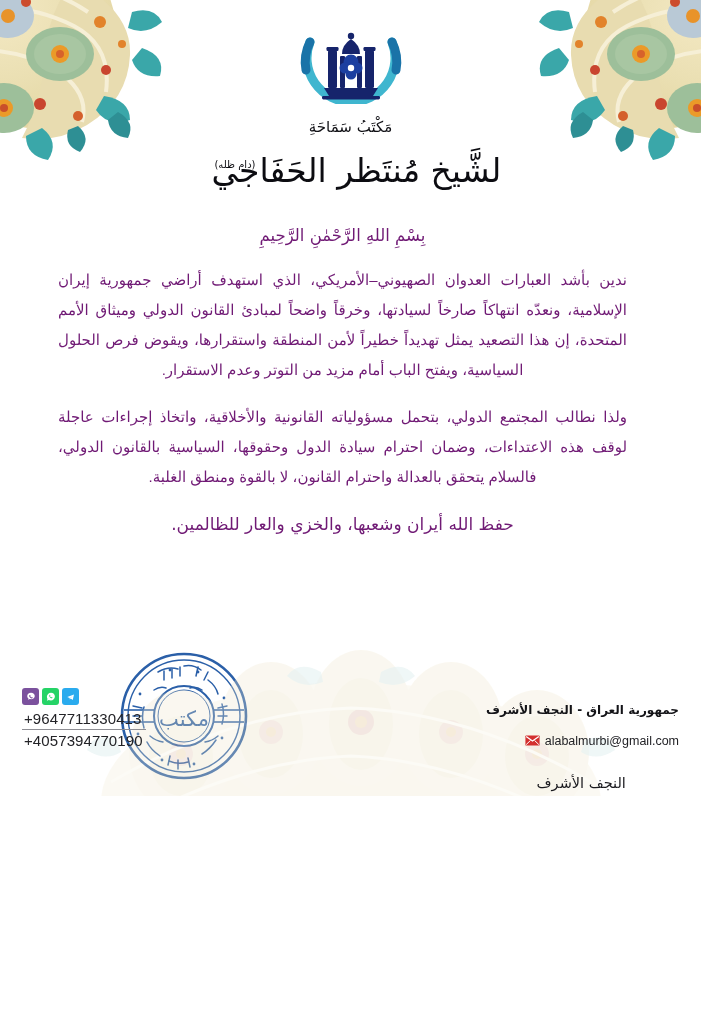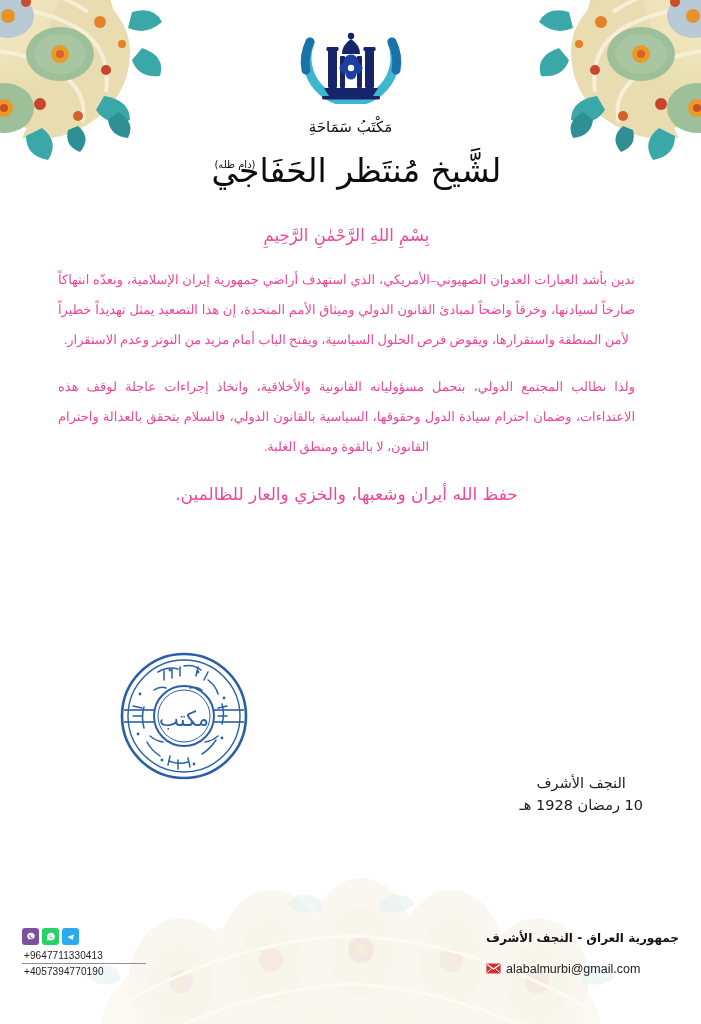--- a/index.html
+++ b/index.html
@@ -4,21 +4,21 @@
 <title>Official Statement</title>
 <style>
   html, body {
     margin: 0;
     padding: 0;
     background: #ffffff;
   }
   #page {
     position: relative;
     width: 701px;
-    height: 1024px;
+    height: 796px;
     background: #ffffff;
     overflow: hidden;
     font-family: "DejaVu Sans", "Liberation Sans", sans-serif;
   }
 
   
   .ornament {
     position: absolute;
     top: 0;
     width: 230px;
@@ -65,39 +65,39 @@
     margin: 0 auto;
     width: 300px;
     position: relative;
   }
 
   
   .content {
     position: absolute;
     top: 226px;
     left: 58px;
-    right: 66px;
+    right: 74px;
     direction: rtl;
     text-align: justify;
-    color: #ec4899;
+    color: #701a75;
   }
   .basmala {
     text-align: center;
     font-size: 16.5px;
     font-family: "DejaVu Sans", "Liberation Sans", sans-serif;
     margin-bottom: 20px;
     letter-spacing: 0.3px;
   }
   .para {
-    font-size: 13px;
+    font-size: 15px;
     line-height: 30px;
     margin: 0 0 17px 0;
     text-align: justify;
     text-align-last: center;
-    font-family: Liberation Serif, serif;
+    font-family: Liberation Sans, sans-serif;
   }
   .closing {
     font-size: 17px;
     line-height: 30px;
     text-align: center;
     margin-top: 8px;
     font-family: "DejaVu Sans", "Liberation Sans", sans-serif;
   }
 
   
@@ -139,21 +139,21 @@
   .soc {
     width: 17px;
     height: 17px;
     border-radius: 3px;
     display: flex;
     align-items: center;
     justify-content: center;
   }
   .phone {
     font-family: "Liberation Sans", sans-serif;
-    font-size: 10px;
+    font-size: 15px;
     color: #232327;
     letter-spacing: 0.1px;
     padding: 1px 2px;
   }
   .phone-div {
     height: 1px;
     background: #8e8e94;
     width: 124px;
     margin: 1px 0;
   }
@@ -168,21 +168,21 @@
   .gov-line {
     font-family: "DejaVu Sans", sans-serif;
     font-size: 12px;
     color: #141418;
     font-weight: bold;
     margin-bottom: 14px;
   }
   .email-row {
     display: flex;
     align-items: center;
-    justify-content: flex-start;
+    justify-content: flex-end;
     gap: 5px;
     direction: ltr;
   }
   .email-txt {
     font-family: "Liberation Sans", sans-serif;
     font-size: 12.5px;
     color: #232327;
   }
 </style>
 </head>

